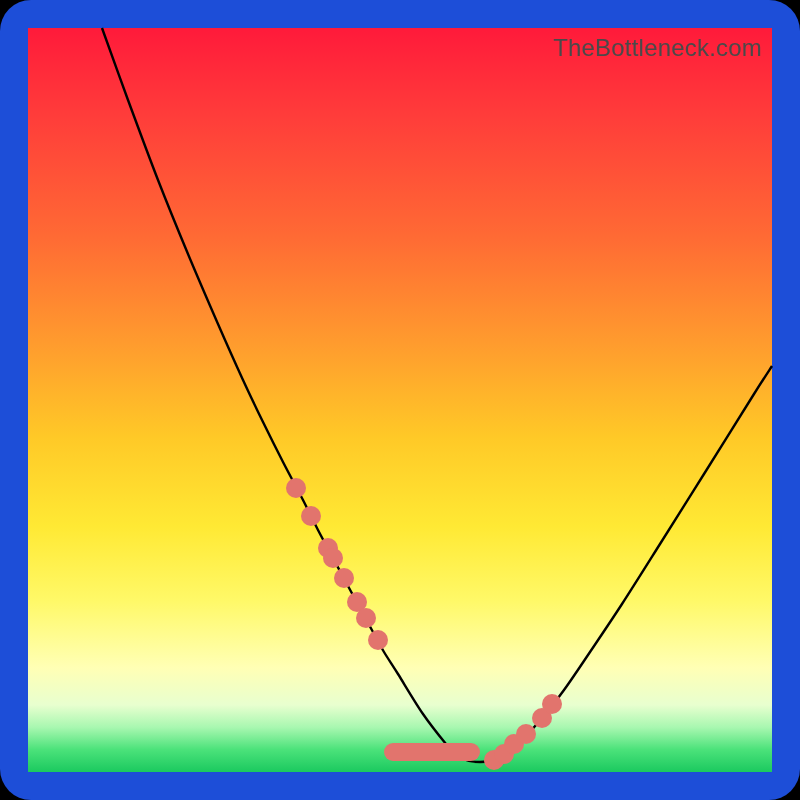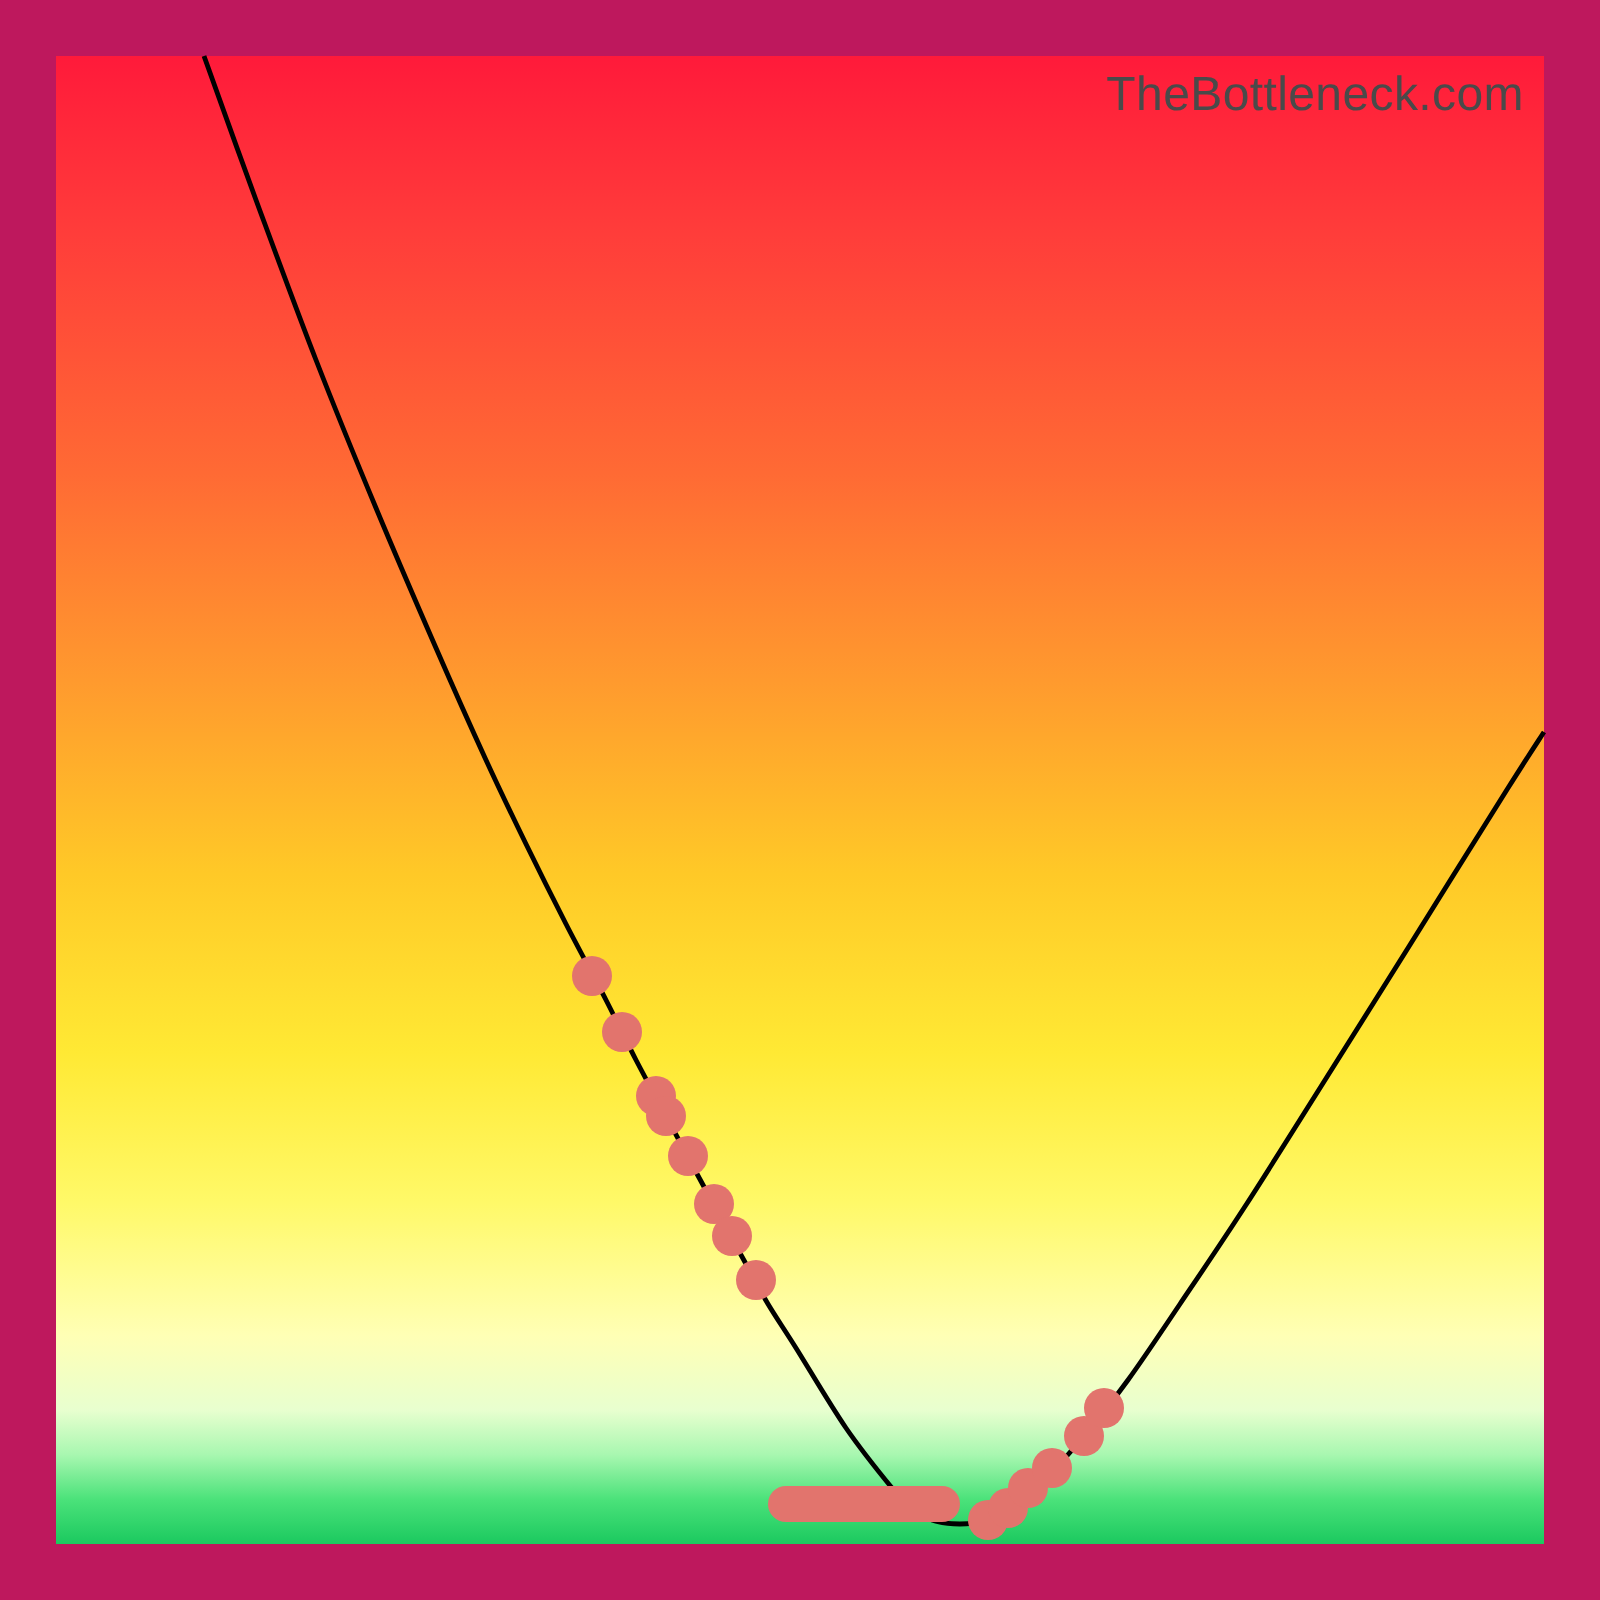--- a/index.html
+++ b/index.html
@@ -8,21 +8,22 @@
     width: 800px;
     height: 800px;
     overflow: hidden;
     background: #000;
     font-family: Arial, Helvetica, sans-serif;
   }
   .frame {
     position: relative;
     width: 800px;
     height: 800px;
-    background: #be185d;
+    background: #1d4ed8;
+    border-radius: 31px;
   }
   .plot {
     position: absolute;
     left: 28px;
     top: 28px;
     width: 744px;
     height: 744px;
     
     background: linear-gradient(
       to bottom,

